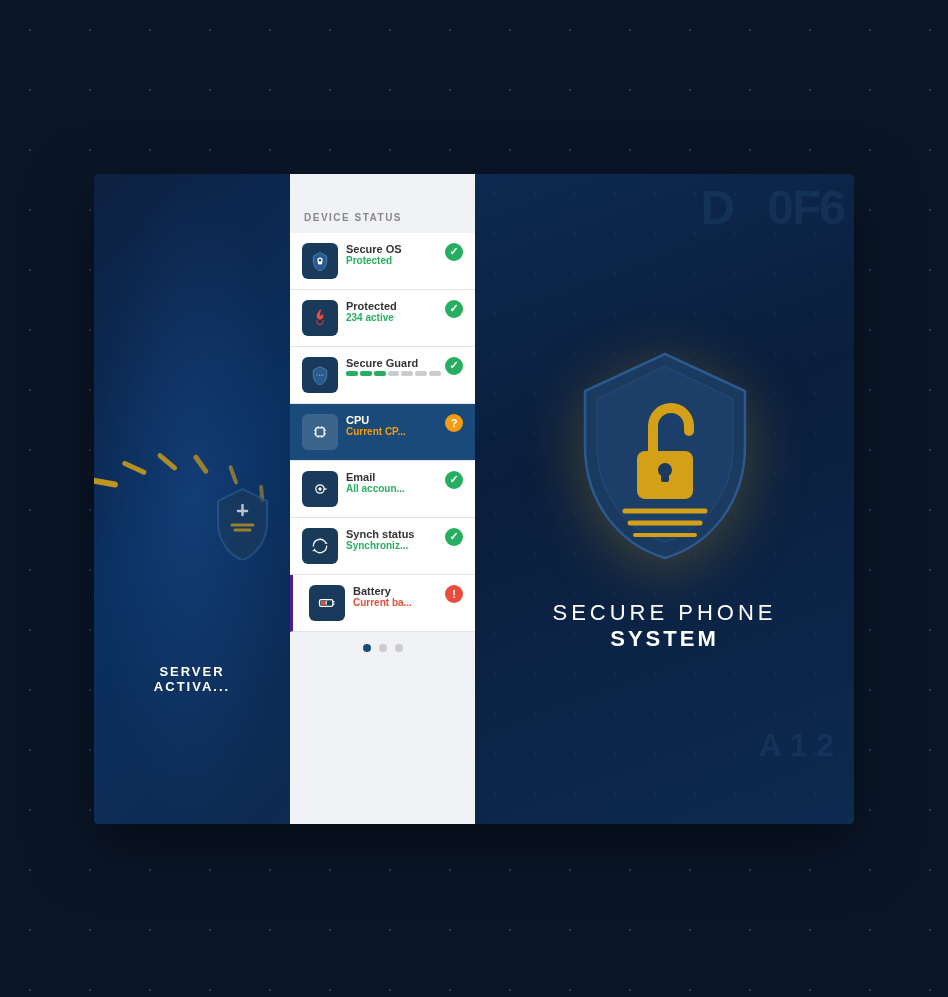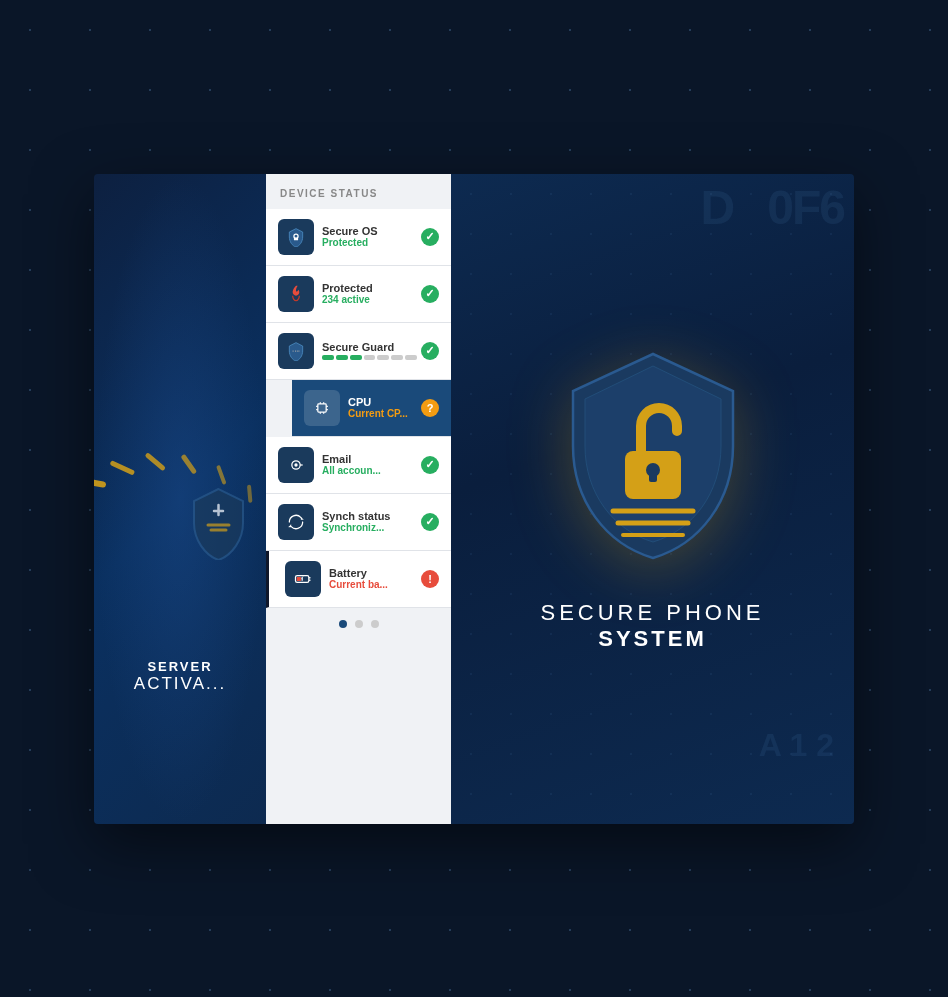--- a/index.html
+++ b/index.html
@@ -33,21 +33,21 @@
       width: 760px;
       height: 650px;
       display: flex;
       border-radius: 4px;
       overflow: hidden;
       box-shadow: 0 20px 60px rgba(0,0,0,0.5);
     }
 
     
     .left-panel {
-      width: 172px;
+      width: 196px;
       background: linear-gradient(135deg, #0d2040 0%, #0a3060 50%, #0d2a50 100%);
       display: flex;
       flex-direction: column;
       align-items: center;
       justify-content: center;
       position: relative;
       overflow: hidden;
     }
 
     .left-panel::before {
@@ -102,61 +102,61 @@
     .server-text .line1 {
       color: #ffffff;
       font-size: 13px;
       font-weight: 600;
       letter-spacing: 2px;
       text-transform: uppercase;
     }
 
     .server-text .line2 {
       color: #ffffff;
-      font-size: 17px;
-      font-weight: 400;
+      font-size: 13px;
+      font-weight: 700;
       letter-spacing: 2px;
       text-transform: uppercase;
     }
 
     
     .middle-panel {
       width: 185px;
       background: #f0f2f5;
       display: flex;
       flex-direction: column;
     }
 
     .device-status-header {
       padding: 14px 14px 10px;
       font-size: 10px;
       font-weight: 700;
       color: #888;
       letter-spacing: 1.5px;
       text-transform: uppercase;
+      margin-top: 24px;
     }
 
     .status-item {
       display: flex;
-      align-items: center;
+      align-items: flex-start;
       padding: 10px 12px;
       border-bottom: 1px solid #e0e3e8;
       background: #fff;
       cursor: pointer;
       position: relative;
     }
 
     .status-item.highlighted {
       background: #1a4a7a;
-      margin-left: 26px;
     }
 
     .status-item.alert {
       background: #fff;
-      border-left: 3px solid #0f172a;
+      border-left: 3px solid #4c1d95;
       padding-left: 16px;
     }
 
     .status-icon-box {
       width: 36px;
       height: 36px;
       border-radius: 6px;
       background: #1a3a5c;
       display: flex;
       align-items: center;

